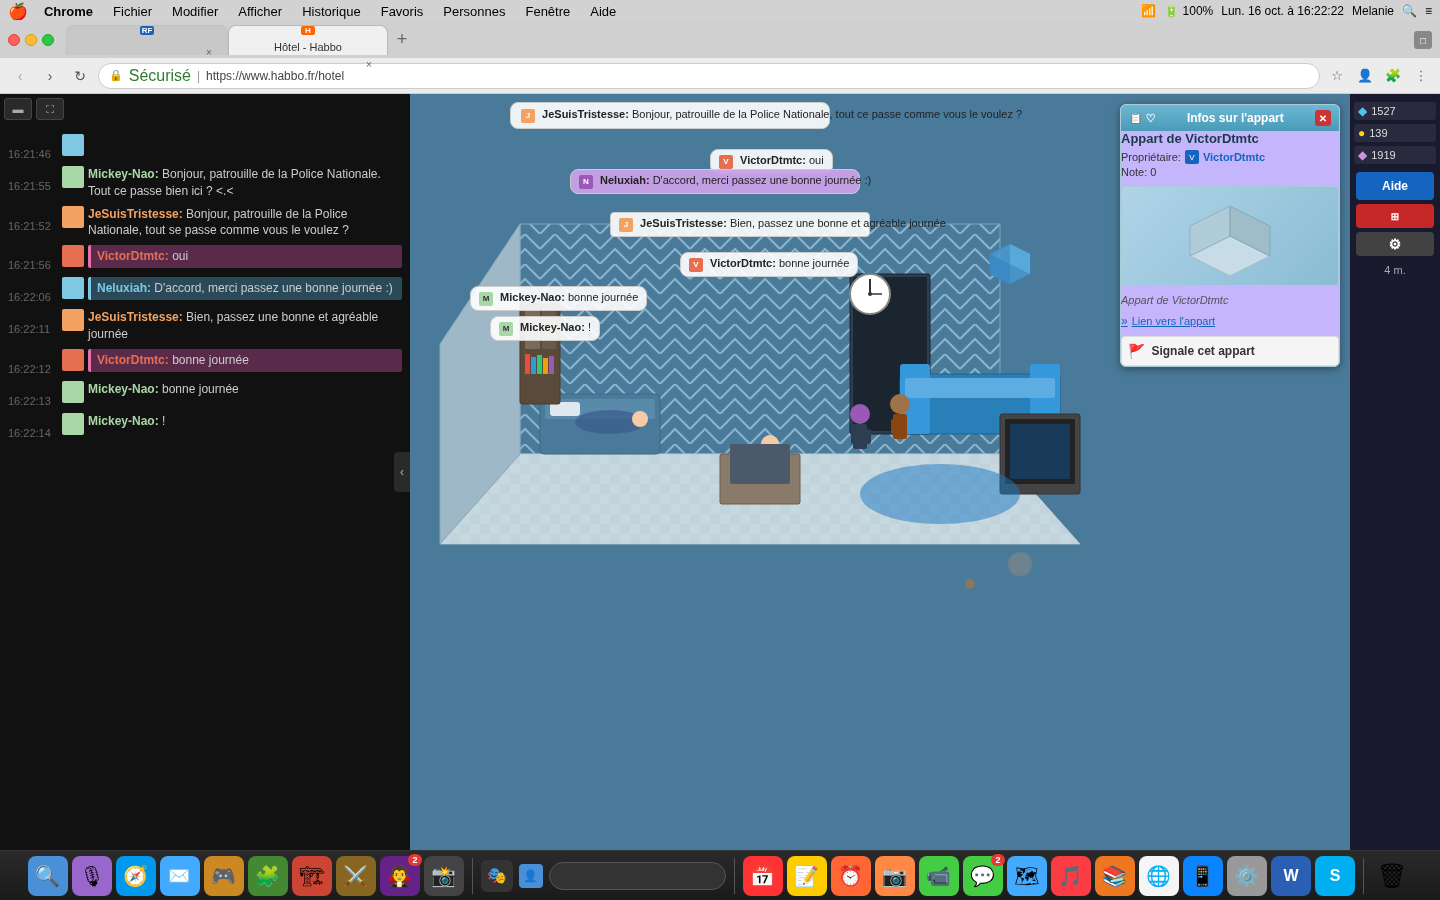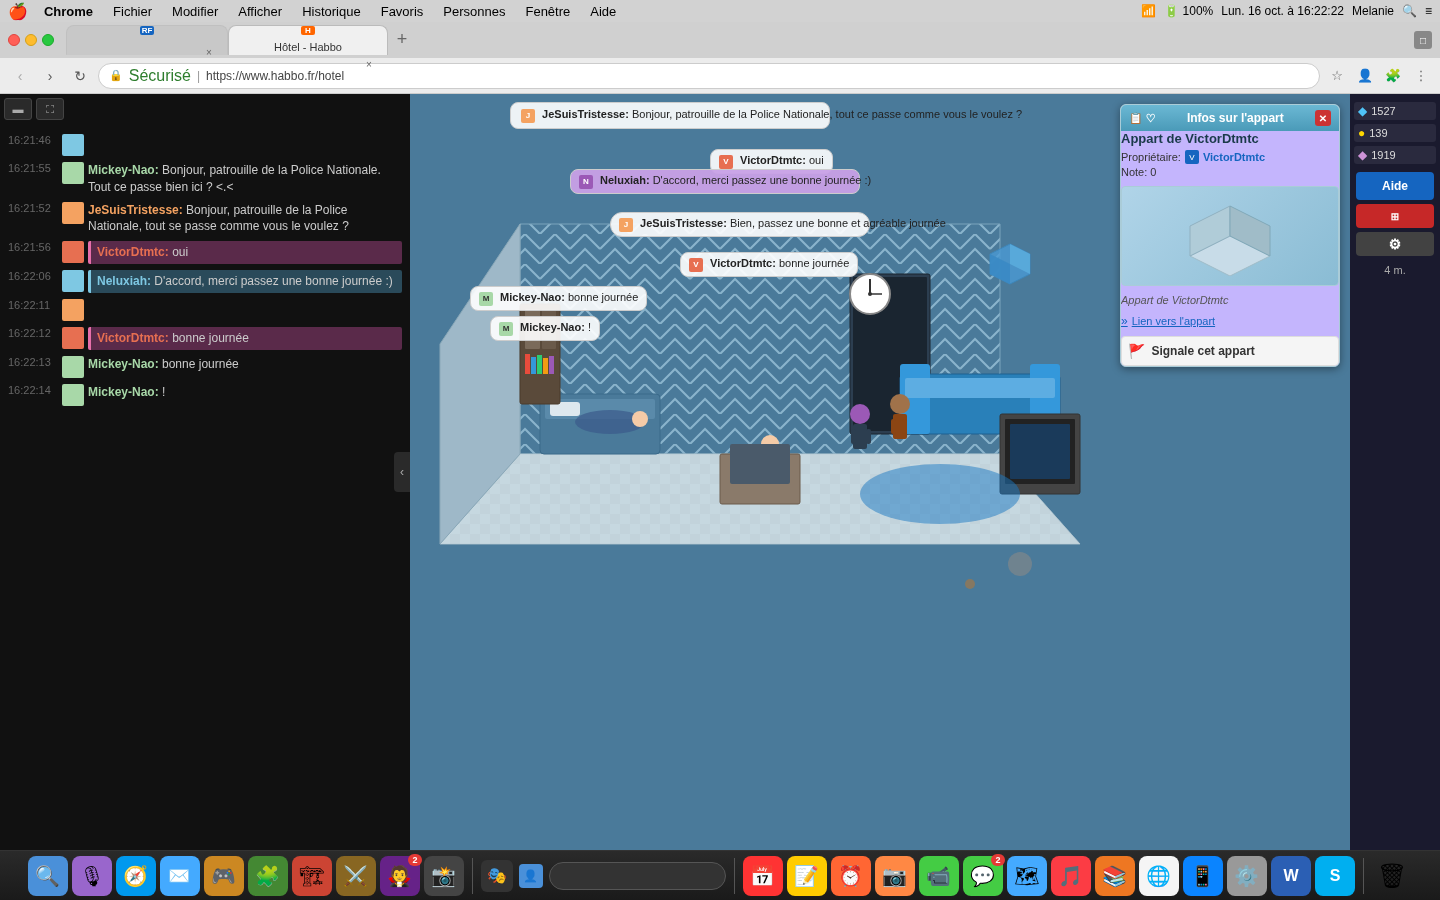--- a/index.html
+++ b/index.html
@@ -197,20 +197,21 @@
       display: flex;
       align-items: flex-start;
       gap: 4px;
       padding: 2px 0;
     }
     .chat-time {
       color: #666;
       font-size: 11px;
       min-width: 50px;
       flex-shrink: 0;
+      margin-top: 14px;
     }
     .chat-avatar {
       width: 22px;
       height: 22px;
       border-radius: 2px;
       flex-shrink: 0;
       display: flex;
       align-items: center;
       justify-content: center;
       font-size: 8px;
@@ -606,20 +607,23 @@
         <span class="chat-time">16:22:06</span>
         <div class="chat-avatar" style="background:#7ec8e3;"></div>
         <div class="msg-highlight-neluxiah chat-text">
           <span class="username neluxiah">Neluxiah:</span> D'accord, merci passez une bonne journée :)
         </div>
       </div>
 
       <div class="chat-msg">
         <span class="chat-time">16:22:11</span>
         <div class="chat-avatar" style="background:#f4a261;"></div>
+        <div class="chat-text">
+          <span class="username jesuistristesse">JeSuisTristesse:</span> Bien, passez une bonne et agréable journée
+        </div>
       </div>
 
       <div class="chat-msg">
         <span class="chat-time">16:22:12</span>
         <div class="chat-avatar" style="background:#e76f51;"></div>
         <div class="msg-highlight-pink chat-text">
           <span class="username victordtmtc">VictorDtmtc:</span> bonne journée
         </div>
       </div>
 
@@ -654,21 +658,21 @@
     <div class="game-bubble" style="top:55px; left:300px; background:rgba(255,255,255,0.9); border-radius:8px; padding:4px 8px; font-size:11px; z-index:30;">
       <span style="display:inline-flex;align-items:center;justify-content:center;width:14px;height:14px;border-radius:2px;background:#e76f51;color:white;font-size:8px;font-weight:bold;margin-right:4px;">V</span>
       <strong>VictorDtmtc:</strong> oui
     </div>
 
     <div class="game-bubble" style="top:75px; left:160px; max-width:290px; background:rgba(200,160,230,0.95); border-radius:8px; padding:4px 8px; font-size:11px; z-index:30;">
       <span style="display:inline-flex;align-items:center;justify-content:center;width:14px;height:14px;border-radius:2px;background:#9b59b6;color:white;font-size:8px;font-weight:bold;margin-right:4px;">N</span>
       <strong>Neluxiah:</strong> D'accord, merci passez une bonne journée :)
     </div>
 
-    <div class="game-bubble" style="top:118px; left:200px; max-width:260px; background:rgba(255,255,255,0.9); border-radius:12px; padding:4px 8px; font-size:11px; z-index:30;">
+    <div class="game-bubble" style="top:118px; left:200px; max-width:260px; background:rgba(255,255,255,0.9); border-radius:4px; padding:4px 8px; font-size:11px; z-index:30;">
       <span style="display:inline-flex;align-items:center;justify-content:center;width:14px;height:14px;border-radius:2px;background:#f4a261;color:white;font-size:8px;font-weight:bold;margin-right:4px;">J</span>
       <strong>JeSuisTristesse:</strong> Bien, passez une bonne et agréable journée
     </div>
 
     <div class="game-bubble" style="top:158px; left:270px; background:rgba(255,255,255,0.9); border-radius:8px; padding:4px 8px; font-size:11px; z-index:30;">
       <span style="display:inline-flex;align-items:center;justify-content:center;width:14px;height:14px;border-radius:2px;background:#e76f51;color:white;font-size:8px;font-weight:bold;margin-right:4px;">V</span>
       <strong>VictorDtmtc:</strong> bonne journée
     </div>
 
     <div class="game-bubble" style="top:192px; left:60px; background:rgba(255,255,255,0.9); border-radius:8px; padding:4px 8px; font-size:11px; z-index:30;">

